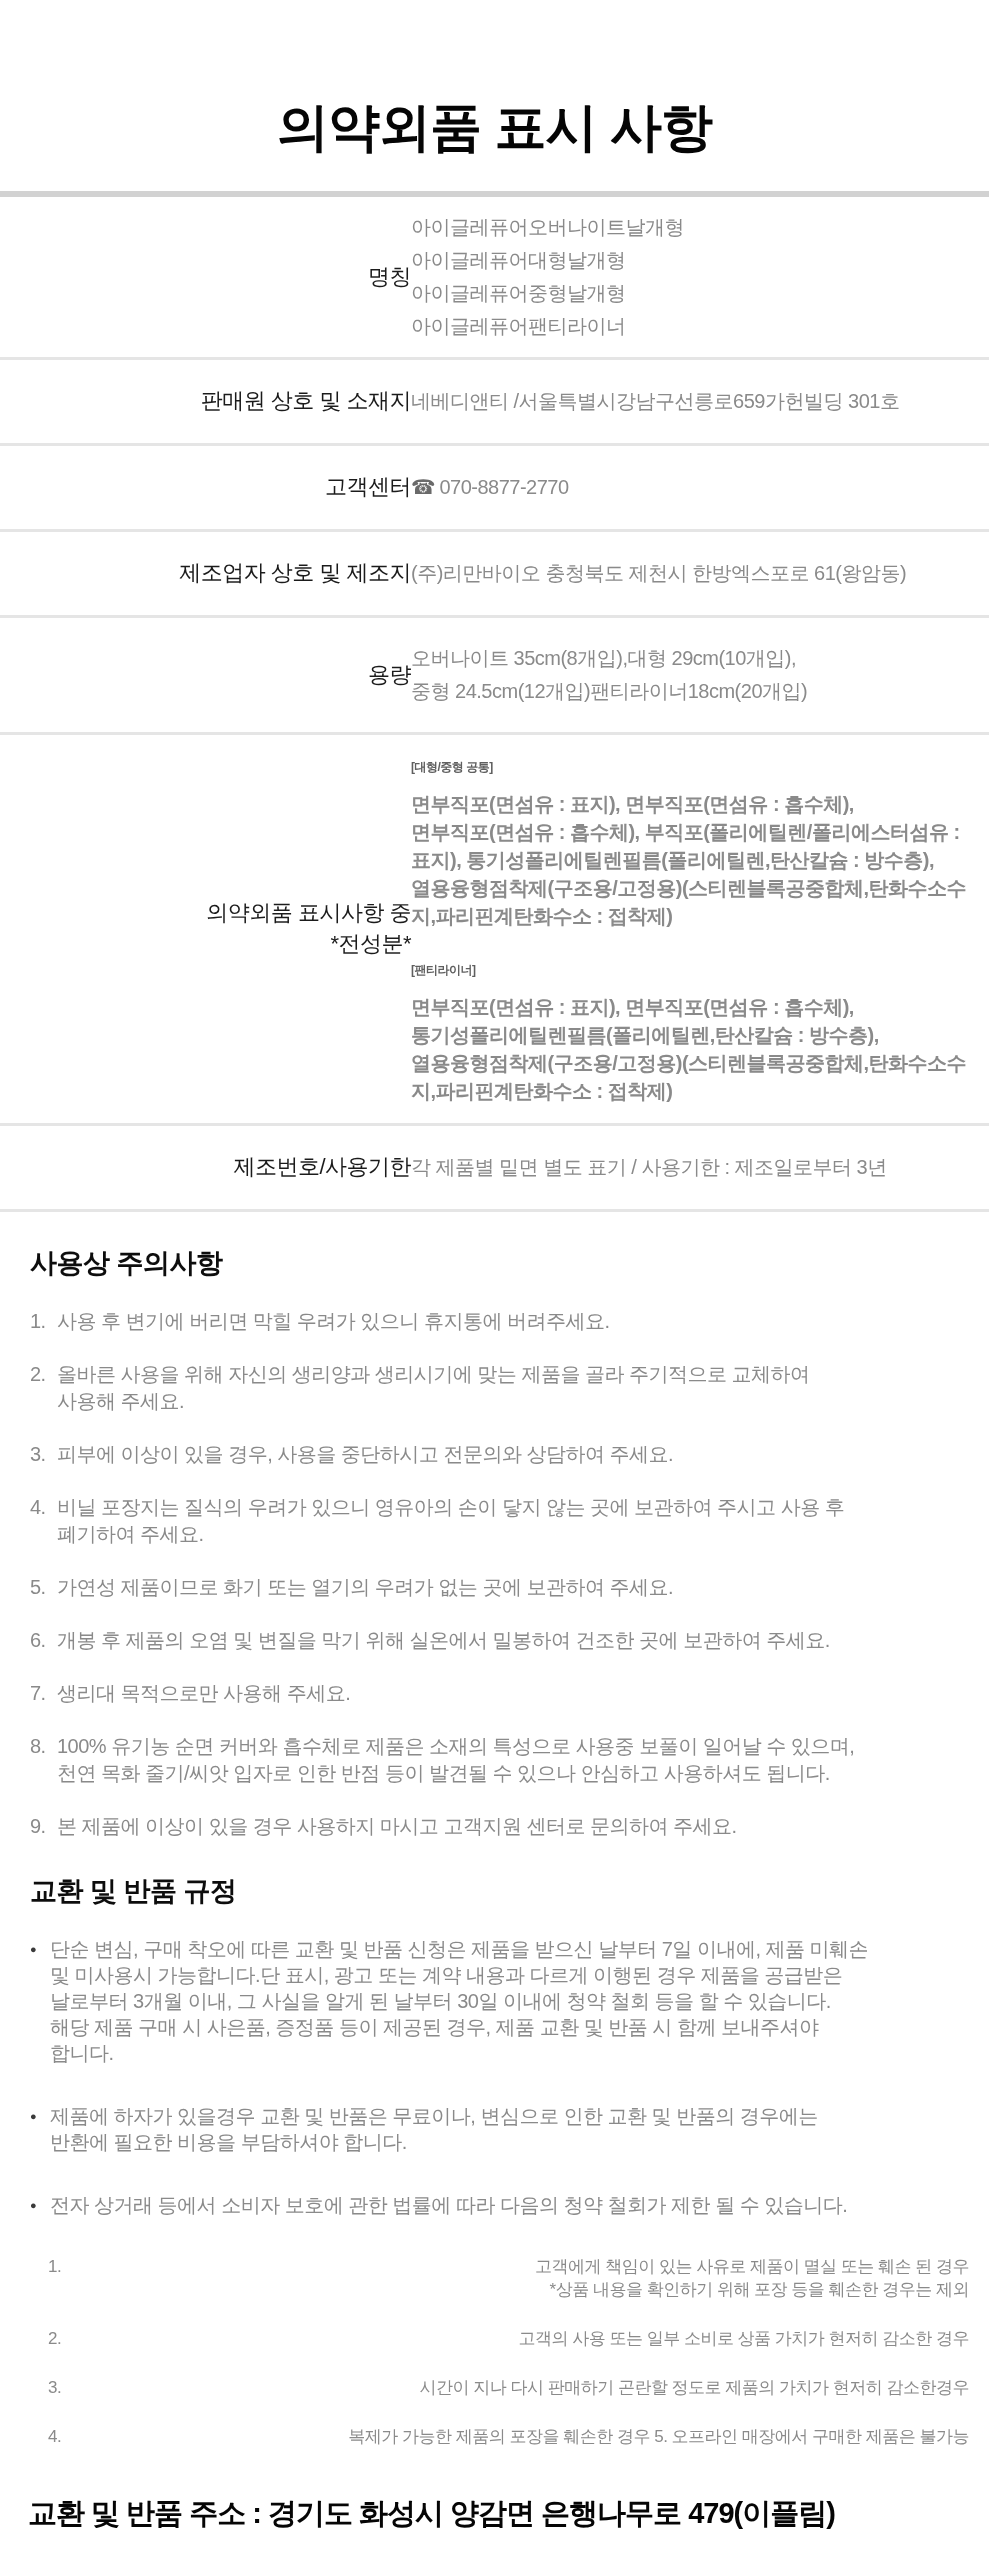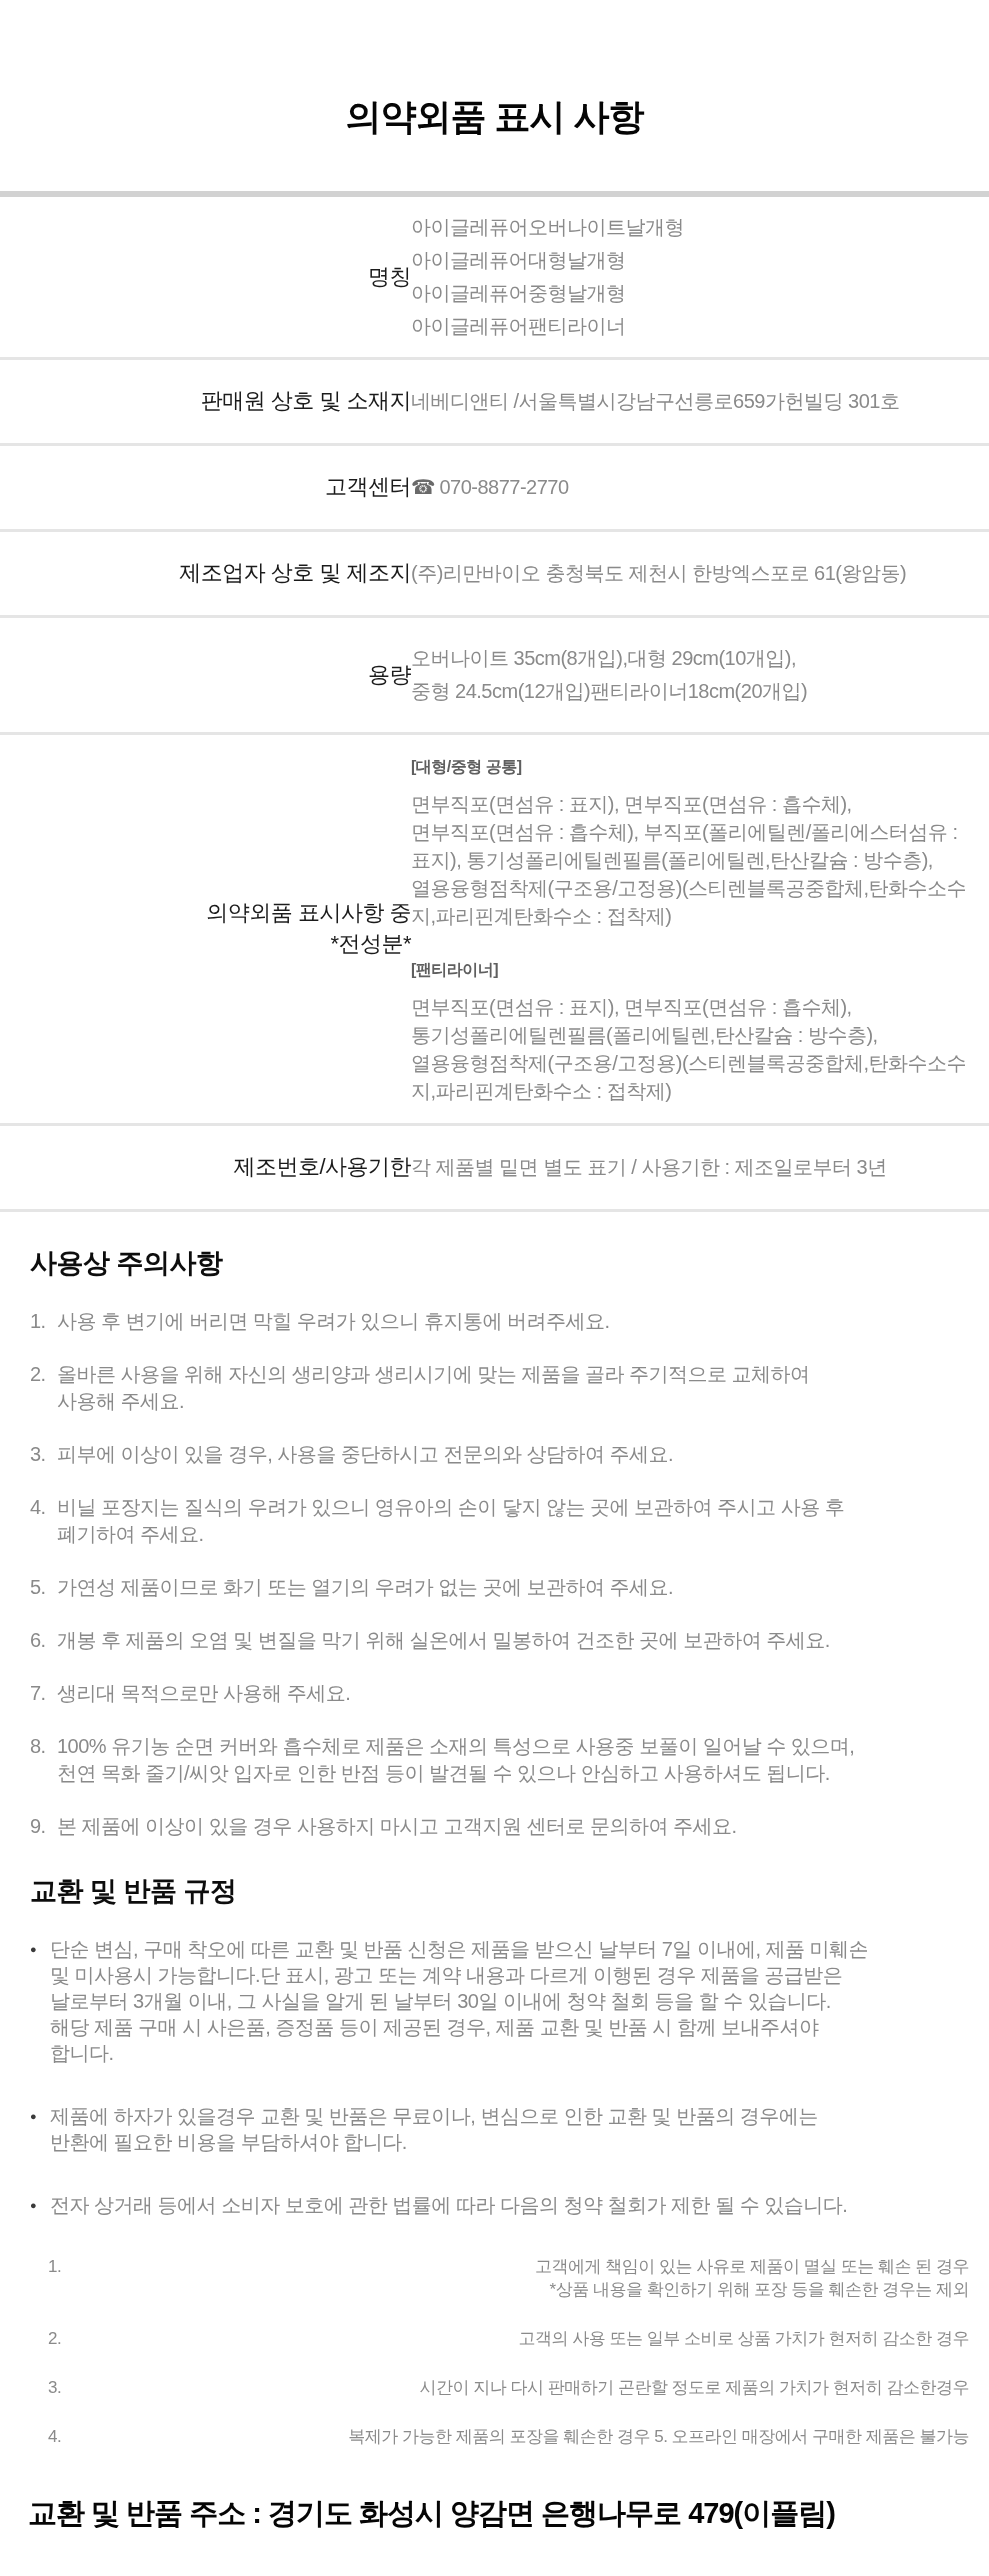--- a/index.html
+++ b/index.html
@@ -8,43 +8,43 @@
     min-height:2576px;
     background:#ffffff;
     font-family:"Liberation Sans","DejaVu Sans",sans-serif;
     color:#8a8a8a;
     -webkit-font-smoothing:antialiased;
   }
   .page{width:989px;min-height:2576px;overflow:hidden;}
 
   
   .title-wrap{height:191px;box-sizing:border-box;padding-top:93px;text-align:center;}
-  .page-title{font-size:36px;font-weight:700;color:#050505;letter-spacing:-1px;}
+  .page-title{font-size:52px;font-weight:700;color:#050505;letter-spacing:-1px;}
 
   .divider-thick{height:6px;background:#d2d2d2;}
 
   
   .info-table{width:989px;}
   .row{display:flex;align-items:center;border-bottom:3px solid #e5e5e5;box-sizing:border-box;}
   .cell-label{
     width:411px;flex:0 0 411px;text-align:right;
     font-size:22px;font-weight:400;color:#1b1b1b;line-height:1.4;letter-spacing:-0.5px;
   }
   .cell-value{
     flex:1;font-size:20px;color:#8a8a8a;line-height:33px;padding-right:15px;letter-spacing:-0.5px;
   }
   .pre{white-space:pre-line;}
   .r-name{padding:14px 0;}
   .r-single{padding:25px 0;}
   .r-cap{padding:24px 0;}
   .r-ing{padding:18px 0;}
   .phone-icon{color:#6a6a6a;margin-right:4px;}
   .ing-block + .ing-block{margin-top:26px;}
-  .ing-header{font-size:16px;font-weight:700;color:#5f5f5f;line-height:28px;margin-bottom:9px;}
-  .ing-body{line-height:28px;}
+  .ing-header{font-size:12px;font-weight:700;color:#5f5f5f;line-height:28px;margin-bottom:9px;}
+  .ing-body{line-height:28px;font-weight:bold;}
 
   
   .section{margin:0 20px 0 30px;}
   .sec-header{font-size:27px;font-weight:700;color:#0d0d0d;letter-spacing:-0.5px;margin:33px 0 27px 0;}
 
   .plist .item{display:flex;margin-bottom:26px;font-size:20px;line-height:27px;letter-spacing:-0.5px;}
   .plist .num{flex:0 0 27px;}
   .plist .txt{flex:1;}
 
   .blist .bitem{display:flex;margin-bottom:37px;font-size:20px;line-height:26px;letter-spacing:-0.5px;}

